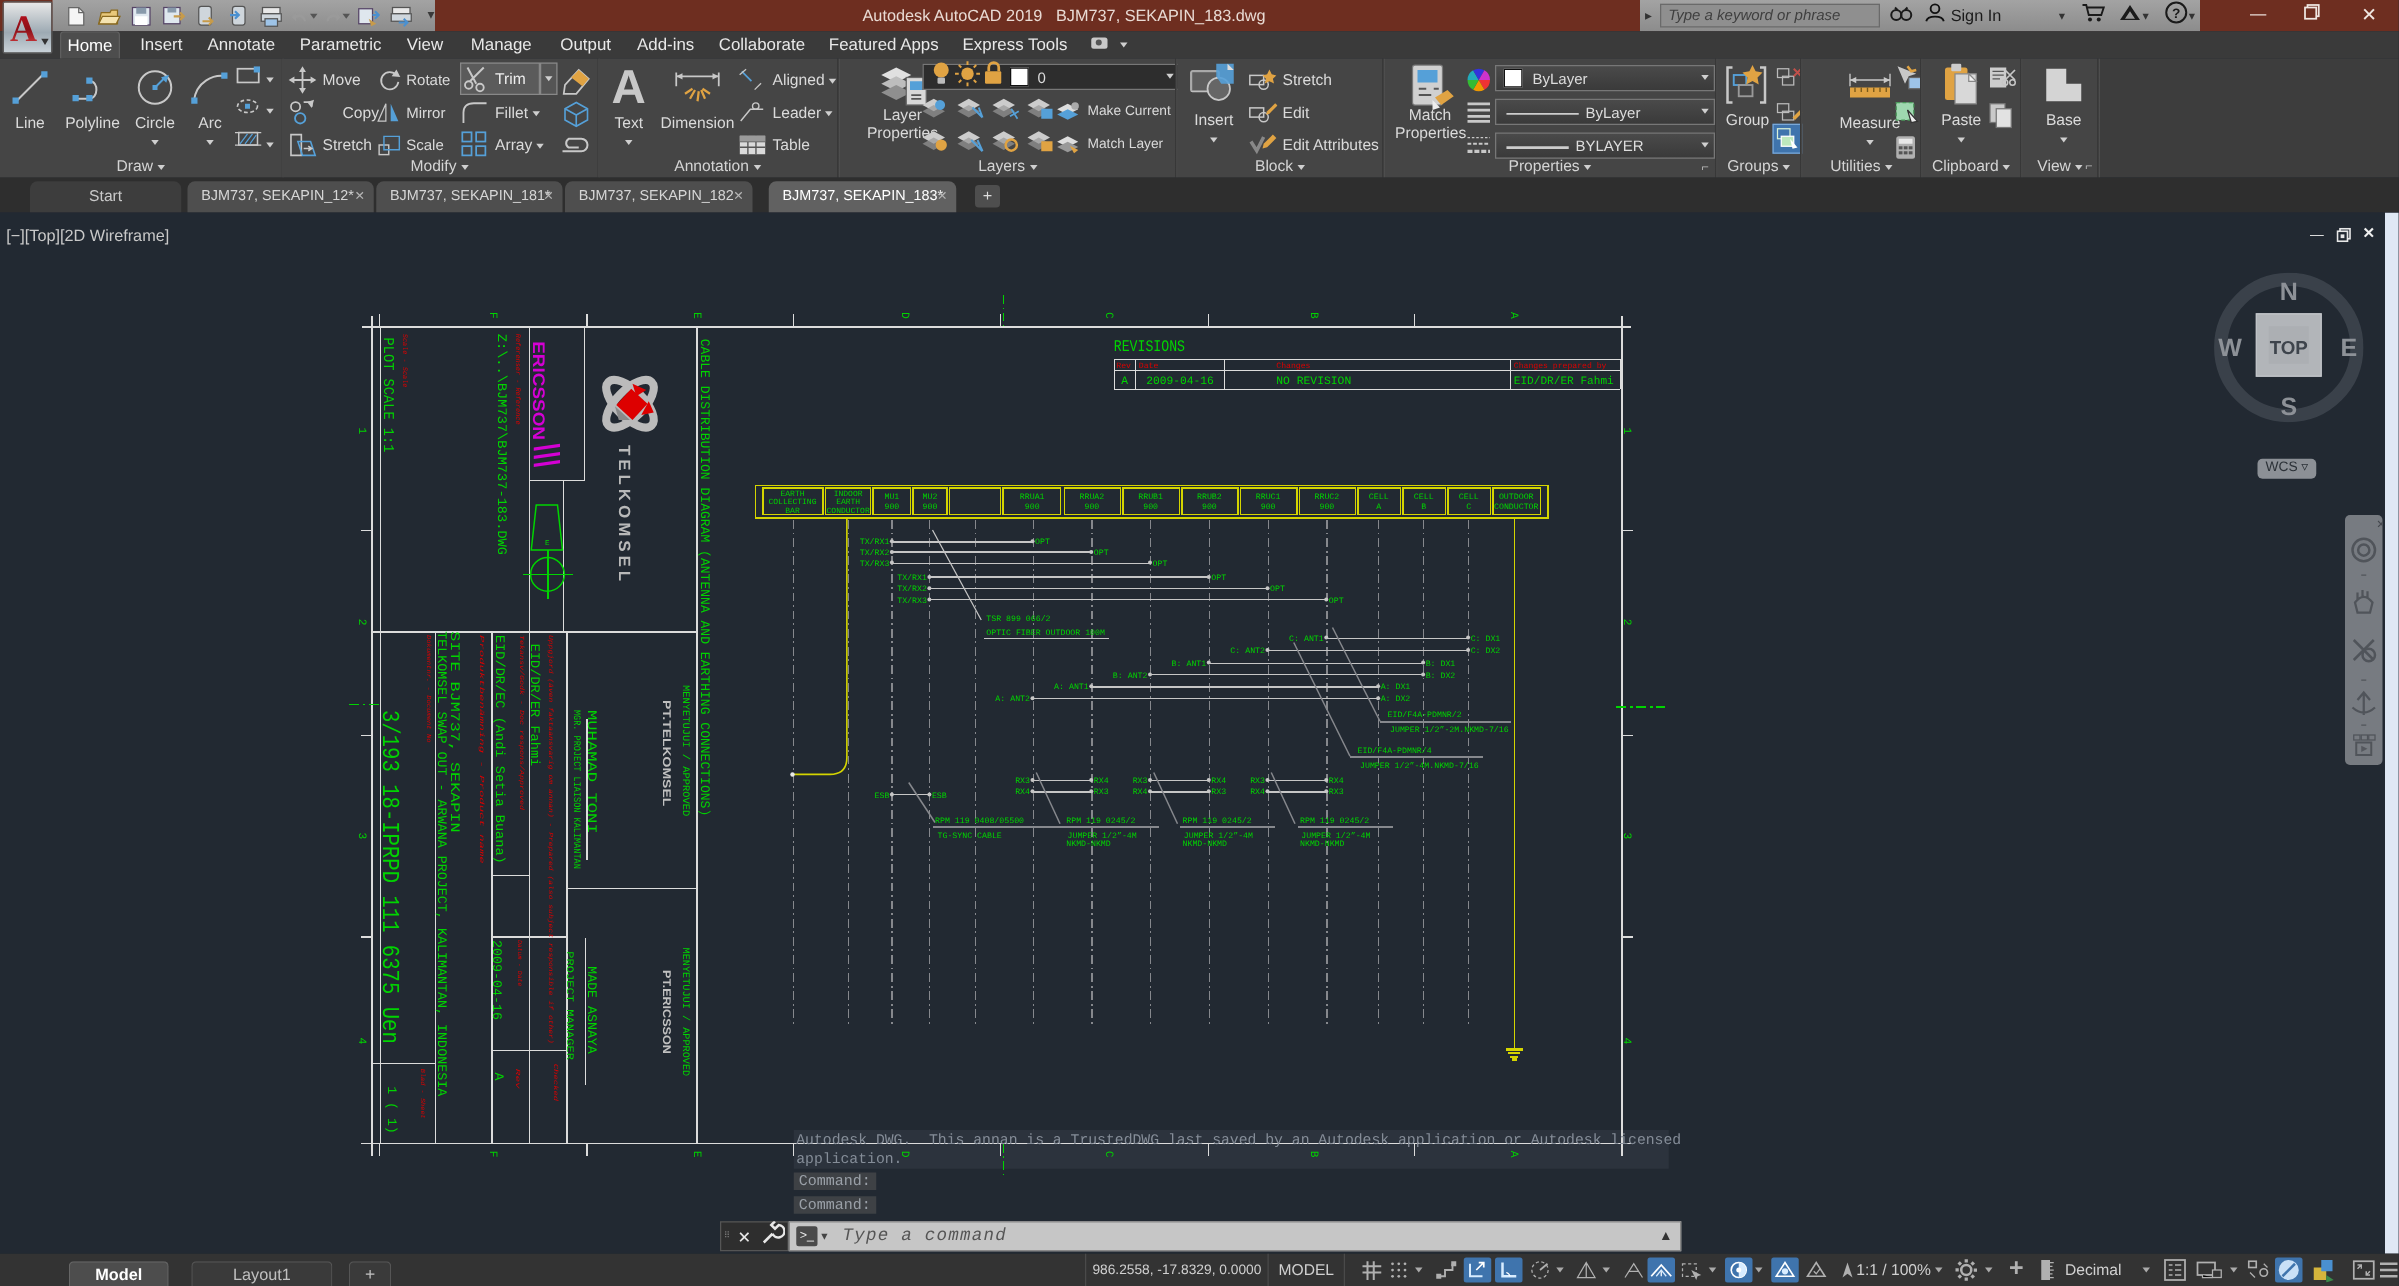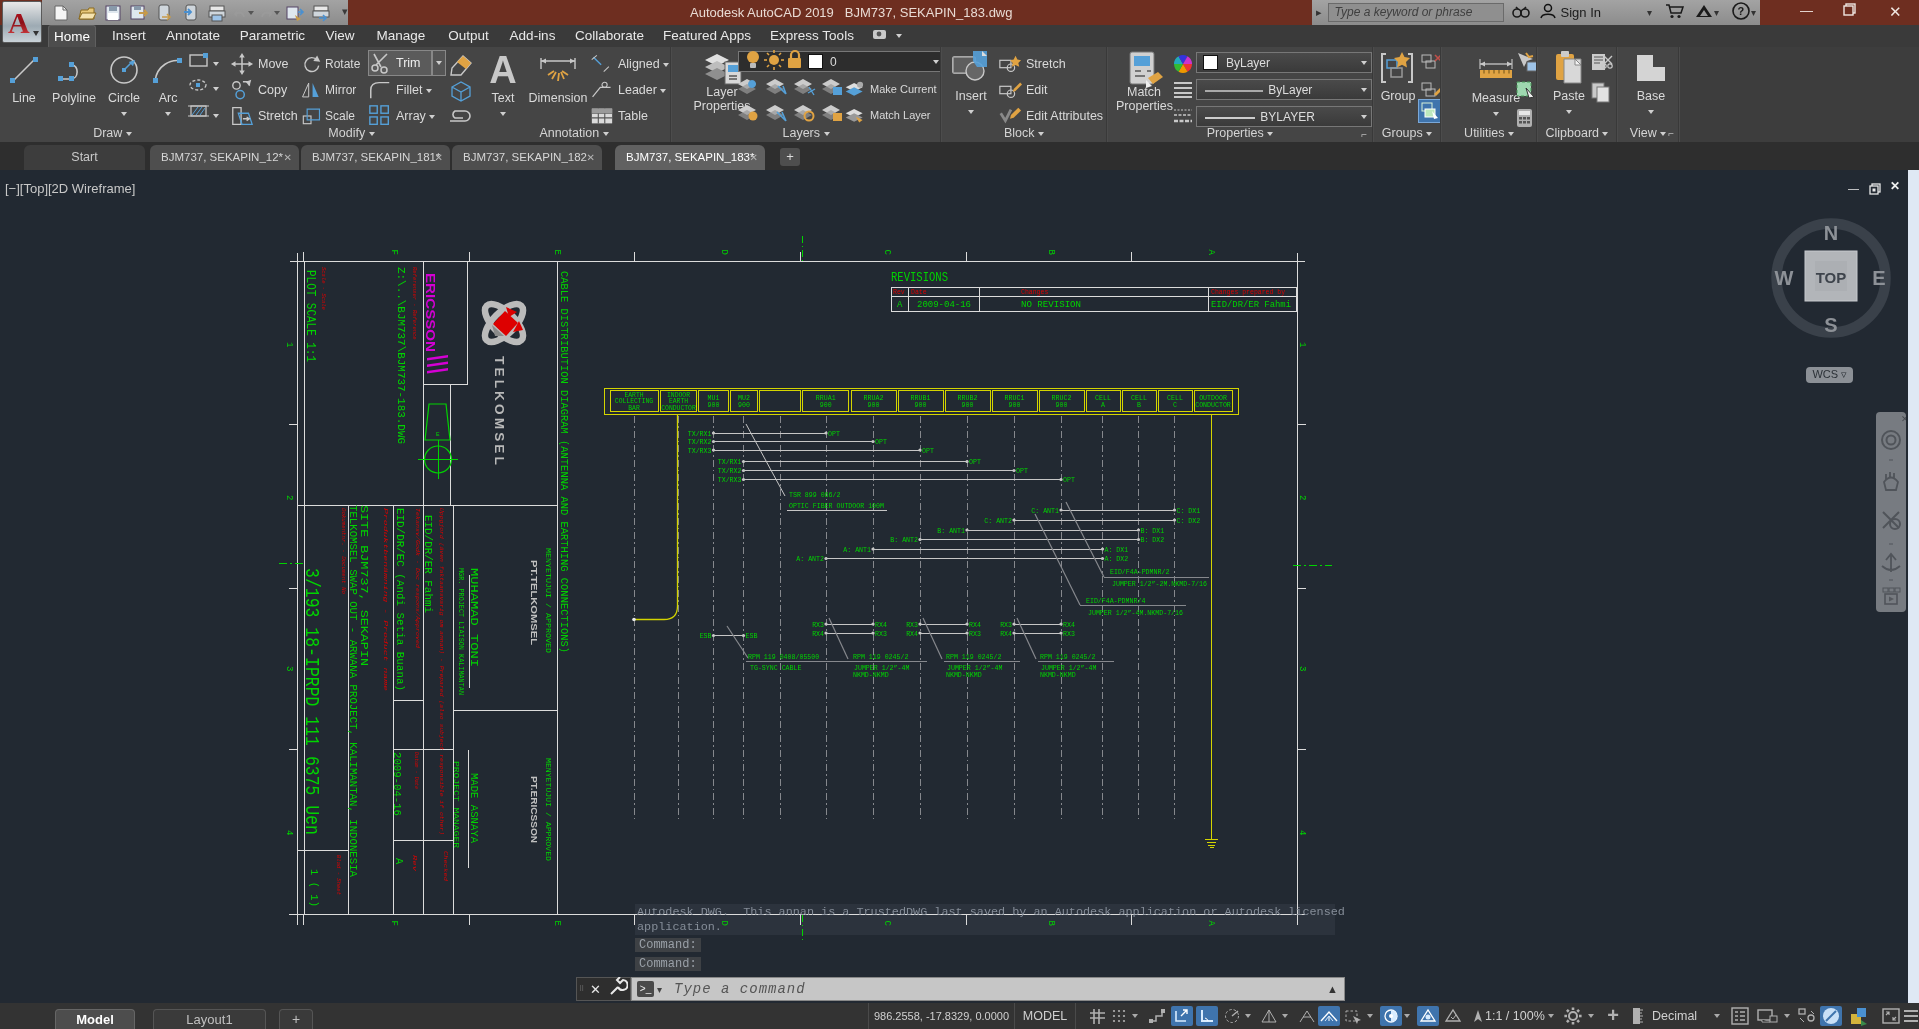--- a/index.html
+++ b/index.html
@@ -244,21 +244,21 @@
       </div>
       <div class="btxt" style="left:5px;top:30px;height:26px;display:flex;align-items:center;text-align:left;">
         <div style="width:24px;display:flex;justify-content:center">
           <svg width="26" height="26" viewBox="0 0 26 26" style="">
             <circle cx="7" cy="8" r="4" fill="none" stroke="#c8c8c8" stroke-width="1.5"></circle>
             <circle cx="11" cy="18" r="4.5" fill="none" stroke="#55a0d8" stroke-width="1.6"></circle>
             <path d="M14 4 L21 4 L21 8" fill="none" stroke="#c8c8c8" stroke-width="1.5"></path>
             <path d="M23 2 L21 9 L17 4 Z" fill="#c8c8c8"></path>
           </svg>
         </div>
-        <div style="margin-left:4px">Copy</div>
+        <div style="margin-left:20px">Copy</div>
       </div>
       <div class="btxt" style="left:5px;top:56px;height:26px;display:flex;align-items:center;text-align:right;">
         <div style="width:24px;display:flex;justify-content:center">
           <svg width="26" height="26" viewBox="0 0 26 26" style="">
             <path d="M3 4 L12 4 L12 22 L3 22 Z" fill="none" stroke="#c8c8c8" stroke-width="1.4"></path>
             <path d="M9 10 L20 10 L24 22 L13 22 Z" fill="none" stroke="#55a0d8" stroke-width="1.4"></path>
             <path d="M14 16 l6 0 m-2 -2 l3 2 l-3 2" stroke="#c8c8c8" stroke-width="1.4" fill="none"></path>
           </svg>
         </div>
         <div style="margin-left:4px">Stretch</div>

